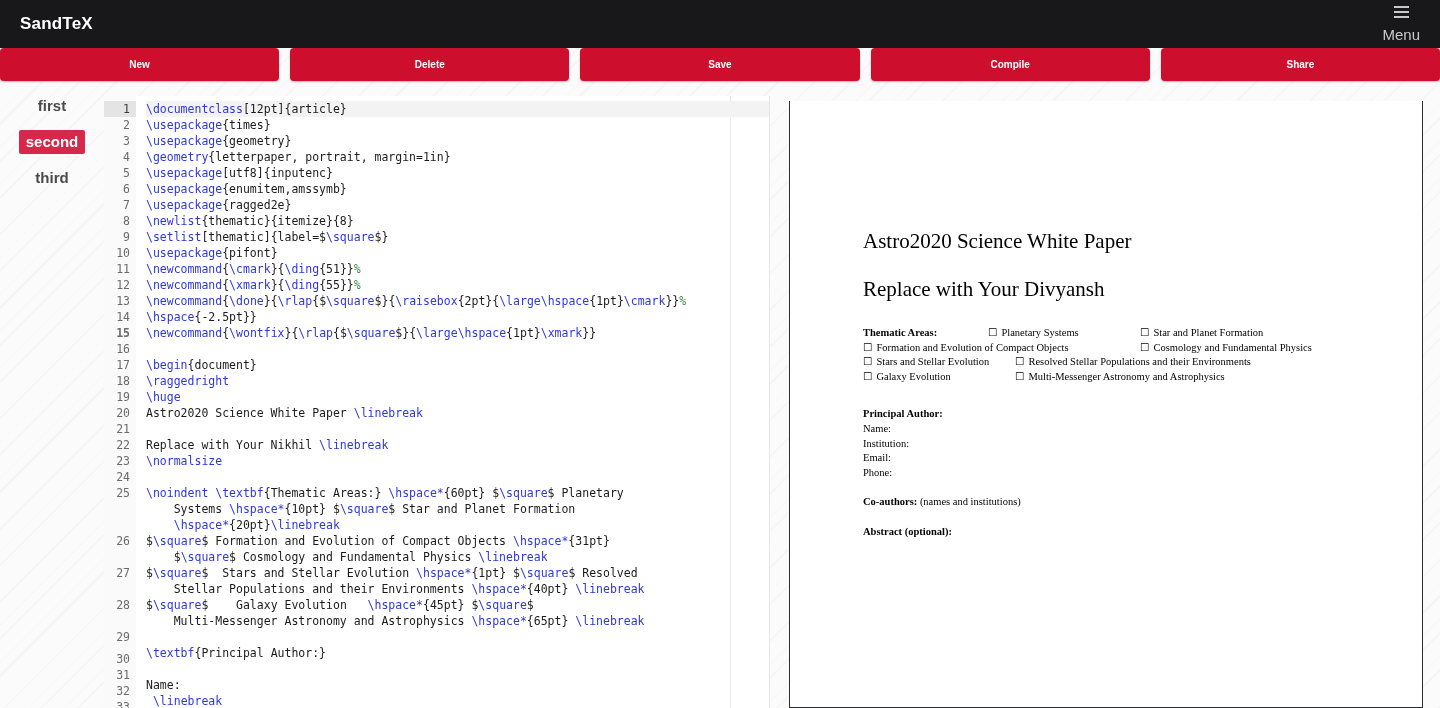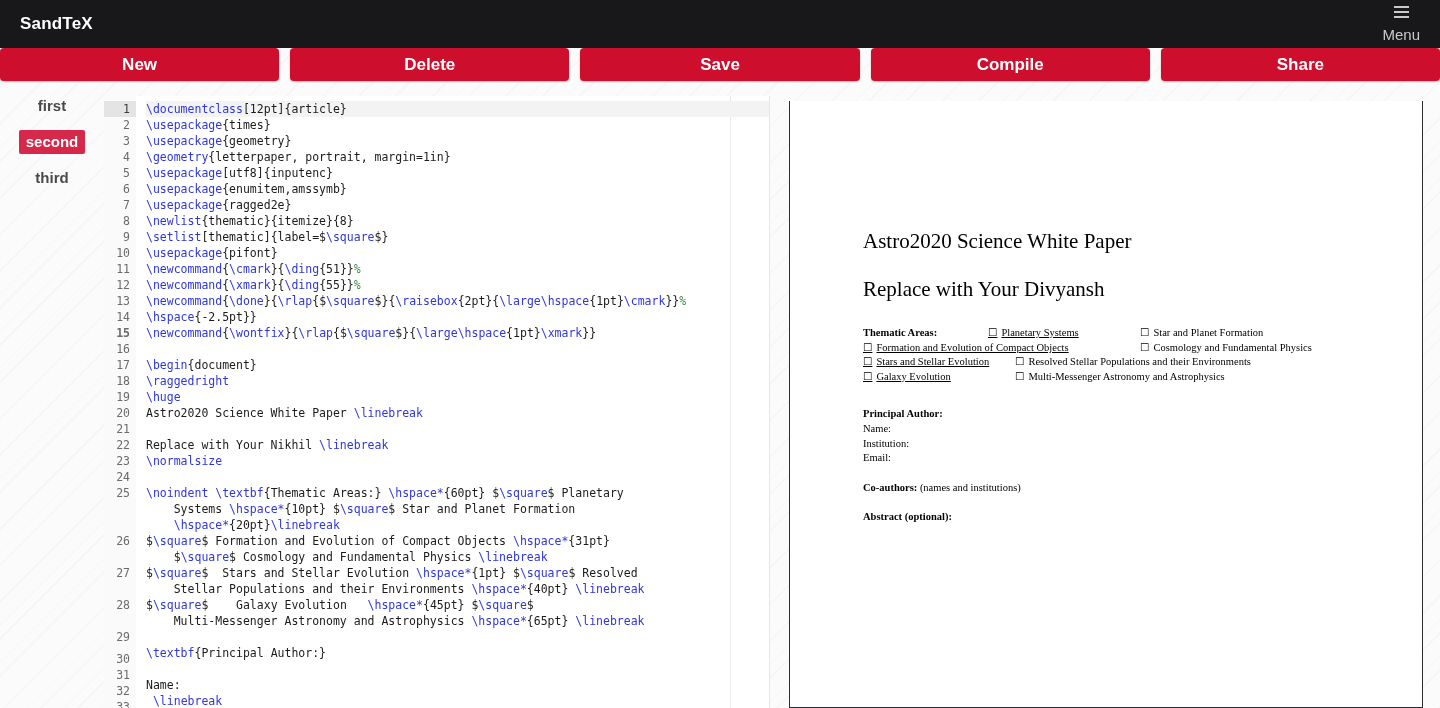--- a/index.html
+++ b/index.html
@@ -40,21 +40,21 @@
   
   #toolbar {
     position: absolute; left: 0; top: 48px; width: 1440px; height: 37px;
     display: flex; gap: 11px; padding: 0 0px;
   }
   .tbtn {
     flex: 1 1 0; height: 33px;
     background: #ce0e2d; color: #ffffff;
     border: none; border-radius: 4px;
     font-family: "Liberation Sans", sans-serif;
-    font-size: 17px; font-weight: 600;
+    font-size: 10px; font-weight: 600;
     cursor: pointer;
     display: flex; align-items: center; justify-content: center;
     box-shadow: 0 1px 2px rgba(0,0,0,0.25);
   }
 
   
   #filelist {
     position: absolute; left: 0; top: 94px; width: 104px;
     display: flex; flex-direction: column; align-items: center; gap: 12px;
   }
@@ -125,21 +125,21 @@
     color: #000000;
     padding: 30px 41px 0 73px;
   }
   .doc-h1 { font-size: 21px; line-height: 26px; margin: 42px 0 0 0; }
   .doc-h2 { font-size: 21px; line-height: 26px; margin: 22px 0 0 0; }
   .doc-small { font-size: 10.5px; line-height: 14.6px; }
   .thematic { margin-top: 24px; }
   .th-row { display: flex; }
   .th-lead { font-weight: bold; width: 125px; flex: 0 0 125px; }
   .chk { margin-right: 4px; }
-  .th-c1 { width: 152px; flex: 0 0 152px; text-decoration: underline; }
+  .th-c1 { width: 152px; flex: 0 0 152px; }
   .th-c2 { flex: 1 1 auto; }
   .block-gap { height: 15px; }
   .bold { font-weight: bold; }
   .pa-head { font-weight: bold; margin-top: 23px; }
 </style>
 </head>
 <body>
 
 <div id="topbar">
   <div id="brand">SandTeX</div>
@@ -232,19 +232,20 @@
         <span class="th-c1" style="flex:0 0 152px;width:152px"><span class="chk">☐</span><span>Galaxy Evolution</span></span>
         <span class="th-c2"><span class="chk">☐</span><span>Multi-Messenger Astronomy and Astrophysics</span></span>
       </div>
     </div>
 
     <div class="doc-small">
       <div class="pa-head">Principal Author:</div>
       <div>Name:</div>
       <div>Institution:</div>
       <div>Email:</div>
+      <div>Phone:</div>
       <div class="block-gap"></div>
       <div><span class="bold">Co-authors:</span> <span>(names and institutions)</span></div>
       <div class="block-gap"></div>
       <div class="bold">Abstract (optional):</div>
     </div>
   </div>
 </div>
 
 </body></html>

